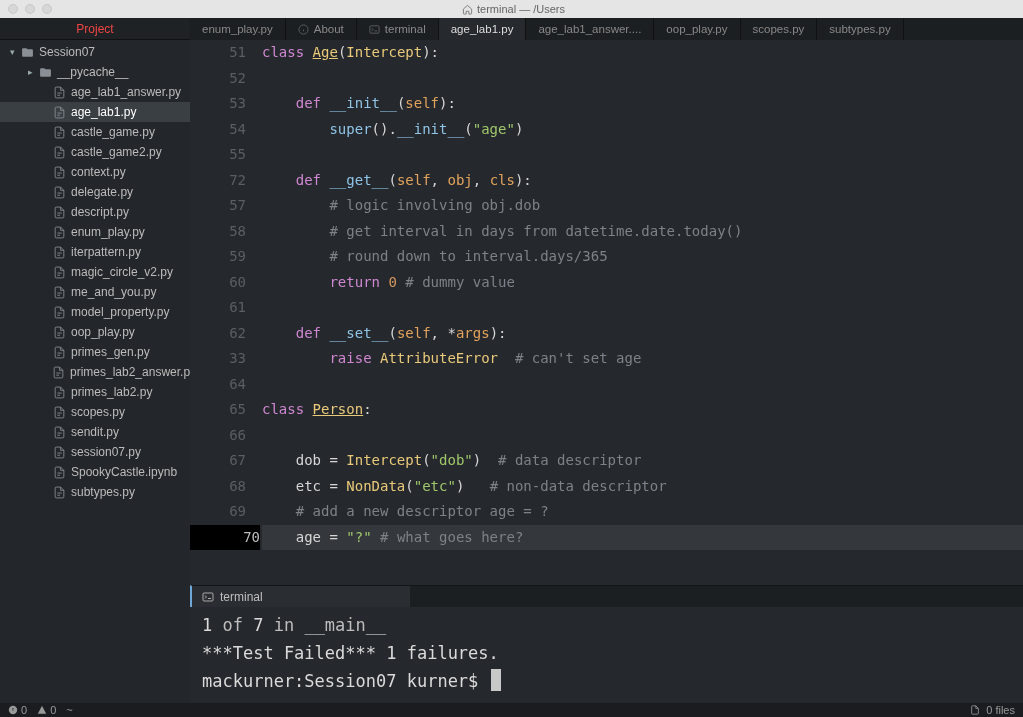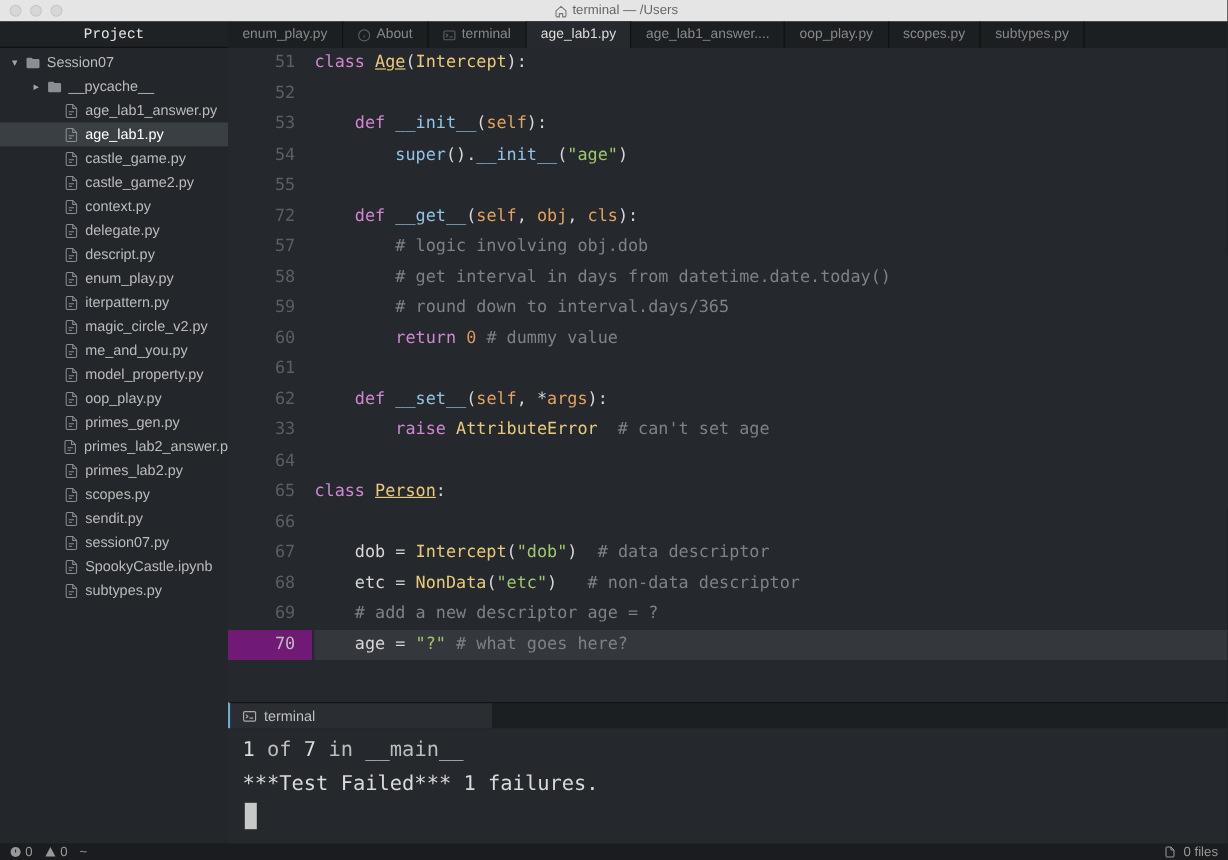--- a/index.html
+++ b/index.html
@@ -16,21 +16,21 @@
 .traffic { display:flex; gap:7px; }
 .traffic span {
   width:10px; height:10px; border-radius:50%; background:#d7d7d7;
   border:1px solid #c8c8c8;
 }
 .title-center { flex:1; text-align:center; display:flex; align-items:center; justify-content:center; gap:4px; color:#666; }
 .main { display:flex; height:calc(100% - 18px - 14px); }
 .sidebar { width:190px; background:#23262a; display:flex; flex-direction:column; }
 .sidebar-header {
   height:22px; line-height:22px; text-align:center; font-size:12px;
-  color:#e5e5e5; background:#1f2225; border-bottom:1px solid #111;font-family:Liberation Mono, monospace;
+  color:#ef4444; background:#1f2225; border-bottom:1px solid #111;
 }
 .tree { flex:1; padding:2px 0; font-size:12px; overflow:hidden; }
 .row { display:flex; align-items:center; height:20px; padding-left:4px; cursor:default; }
 .row.depth1 { padding-left:10px; }
 .row.depth2 { padding-left:28px; }
 .row.depth3 { padding-left:52px; }
 .row.active { background:#3a3f44; }
 .chev { width:10px; display:inline-block; color:#9aa; font-size:9px; }
 .folder-icon, .file-icon {
   width:14px; height:14px; margin-right:5px; display:inline-flex;
@@ -49,21 +49,21 @@
   color:#888; border-right:1px solid #111; cursor:default;
 }
 .tab.active { background:#26292d; color:#ddd; }
 .tab-icon { width:11px; height:11px; opacity:.6; }
 
 .code-pane { flex:1; display:flex; font-family:"Menlo","Monaco",monospace; font-size:14px; line-height:25.5px; overflow:hidden; }
 .gutter {
   width:70px; text-align:right; padding-right:14px; color:#5a5f65;
   background:#25282c; user-select:none;
 }
-.gutter .ln.current { background:#701a75; color:#bdbdbd; padding-right:14px; margin-right:-14px;}
+.gutter .ln.current { background:#000000; color:#bdbdbd; margin-right:-14px;}
 .code { flex:1; padding-left:2px; white-space:pre; color:#d6d6d6; }
 .code .line.current { background:#34373b; }
 .kw  { color:#cf87d2; }           
 .fn  { color:#8fc4e6; }           
 .cls { color:#e9c97a; text-decoration:underline; }
 .cls2{ color:#e9c97a; }
 .par { color:#e3a35d; }           
 .str { color:#9fc76b; }           
 .num { color:#d6985e; }           
 .cm  { color:#7d8288; }           
@@ -427,21 +427,21 @@
         <span>terminal</span>
       </div>
     </div>
 
     <div class="terminal">
       <div>
         <span>  1 </span><span class="dim">of</span><span>   7 </span><span class="dim">in  __main__</span>
       </div>
       <div>***Test Failed*** 1 failures.</div>
       <div>
-        <span class="cursor"></span>
+        <span>mackurner:Session07 kurner$ </span><span class="cursor"></span>
       </div>
     </div>
   </div>
 </div>
 
 <div class="status">
   <div class="left">
     <span class="badge">
       <svg width="10" height="10" viewBox="0 0 24 24" fill="#999">
           <circle cx="12" cy="12" r="10"></circle>

